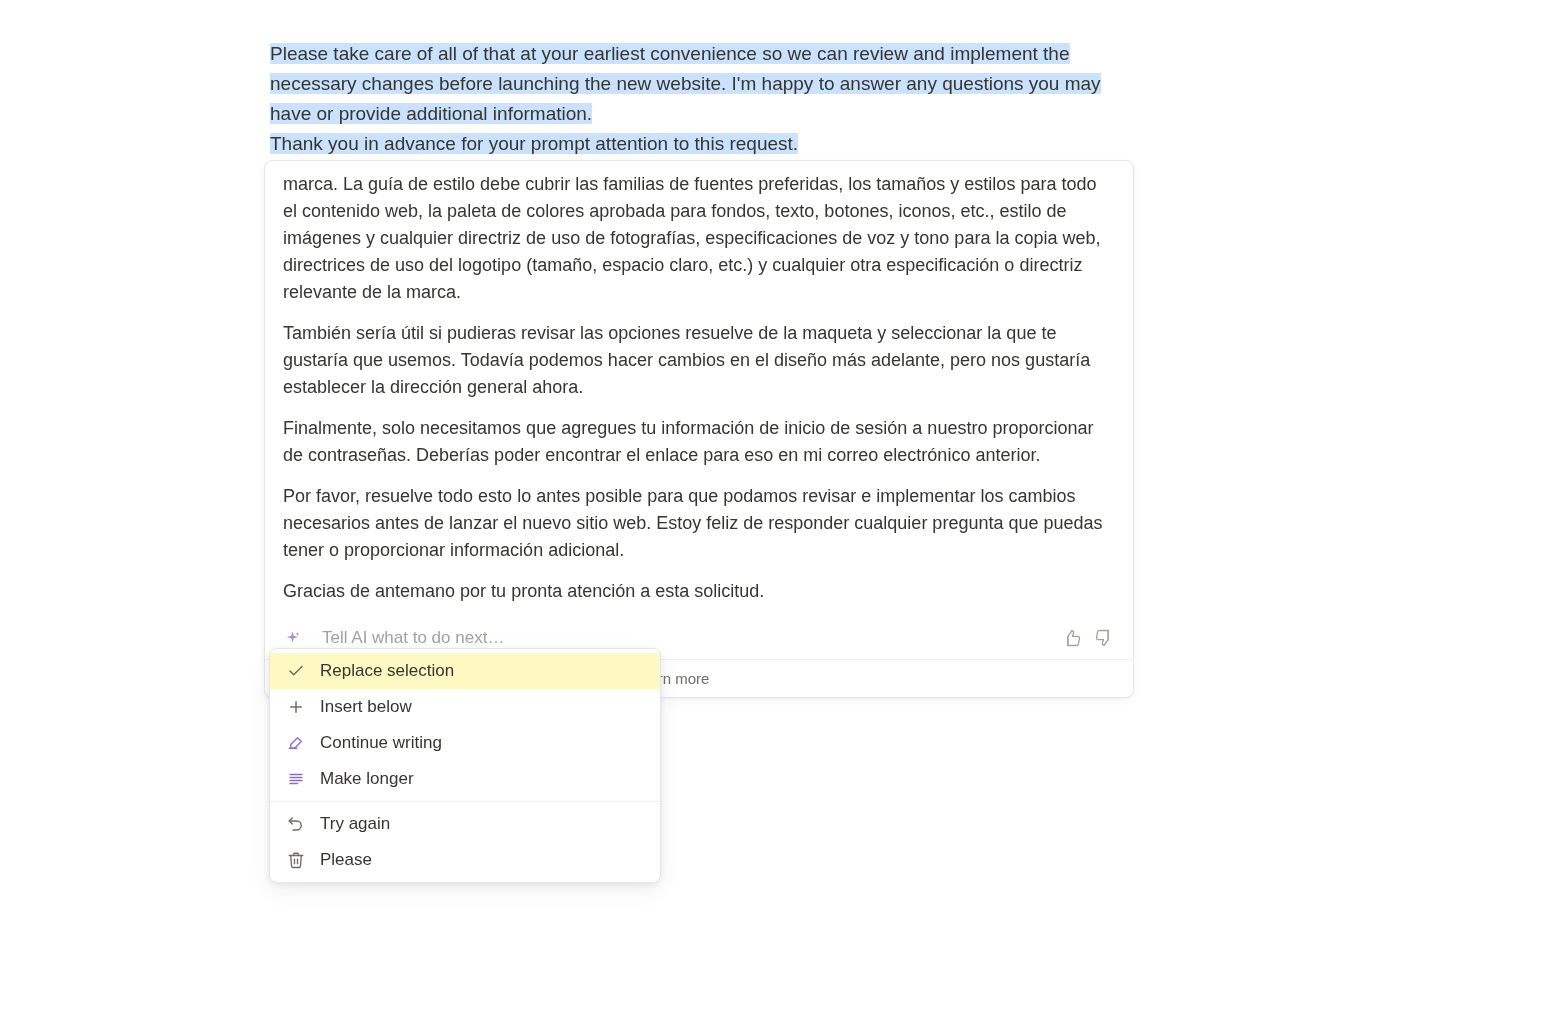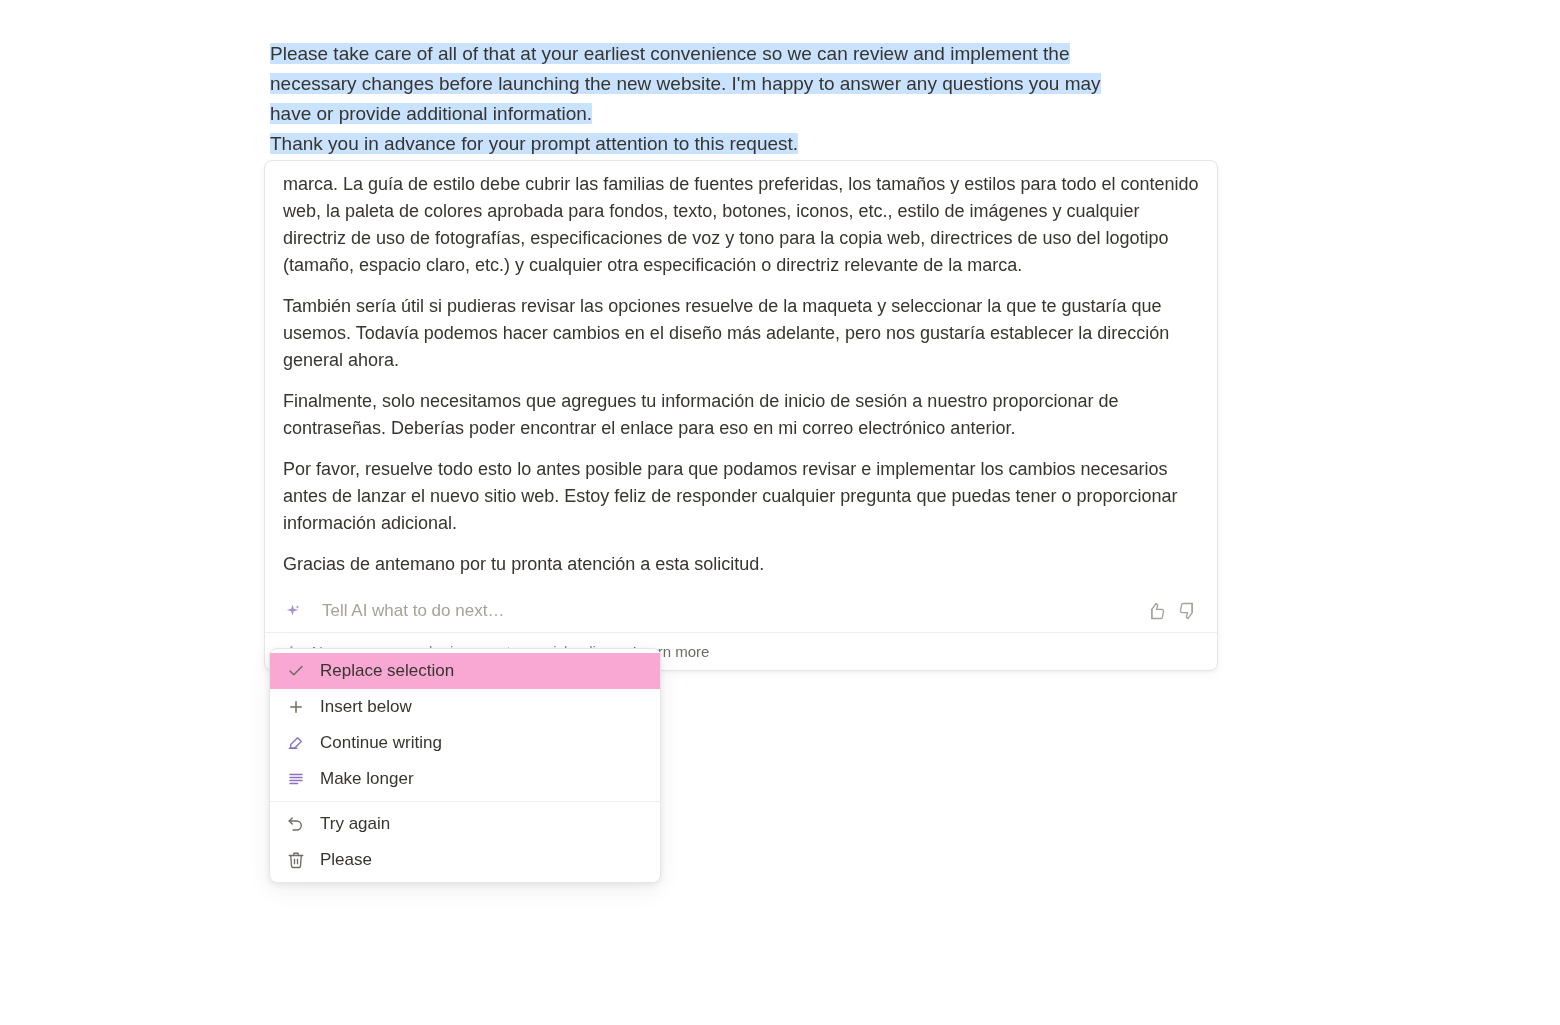--- a/index.html
+++ b/index.html
@@ -21,21 +21,21 @@
     margin-top: 25px;
   }
   .original-text span.hl {
     background: #c9e2ff;
     border-radius: 1px;
   }
   .ai-panel {
     position: absolute;
     left: 264px;
     top: 160px;
-    width: 954px;
+    width: 870px;
     background: #ffffff;
     border: 1px solid #e6e6e4;
     border-radius: 8px;
     box-shadow: 0 1px 3px rgba(0,0,0,0.04), 0 4px 10px rgba(0,0,0,0.03);
     overflow: hidden;
   }
   .ai-body {
     padding: 10px 18px 6px 18px;
     font-size: 18px;
     line-height: 1.5;
@@ -92,21 +92,21 @@
   }
   .dropdown .item {
     display:flex;
     align-items:center;
     gap:14px;
     padding: 8px 16px;
     font-size:17px;
     color:#37352f;
     cursor:pointer;
   }
-  .dropdown .item.highlight { background:#f9a8d4; }
+  .dropdown .item.highlight { background:#fef9c3; }
   .dropdown .item .icon {
     width:20px;height:20px;
     display:flex;align-items:center;justify-content:center;
     color:#6f6c65;
   }
   .dropdown .sep {
     height:1px;
     background:#efeeec;
     margin:4px 0;
   }

